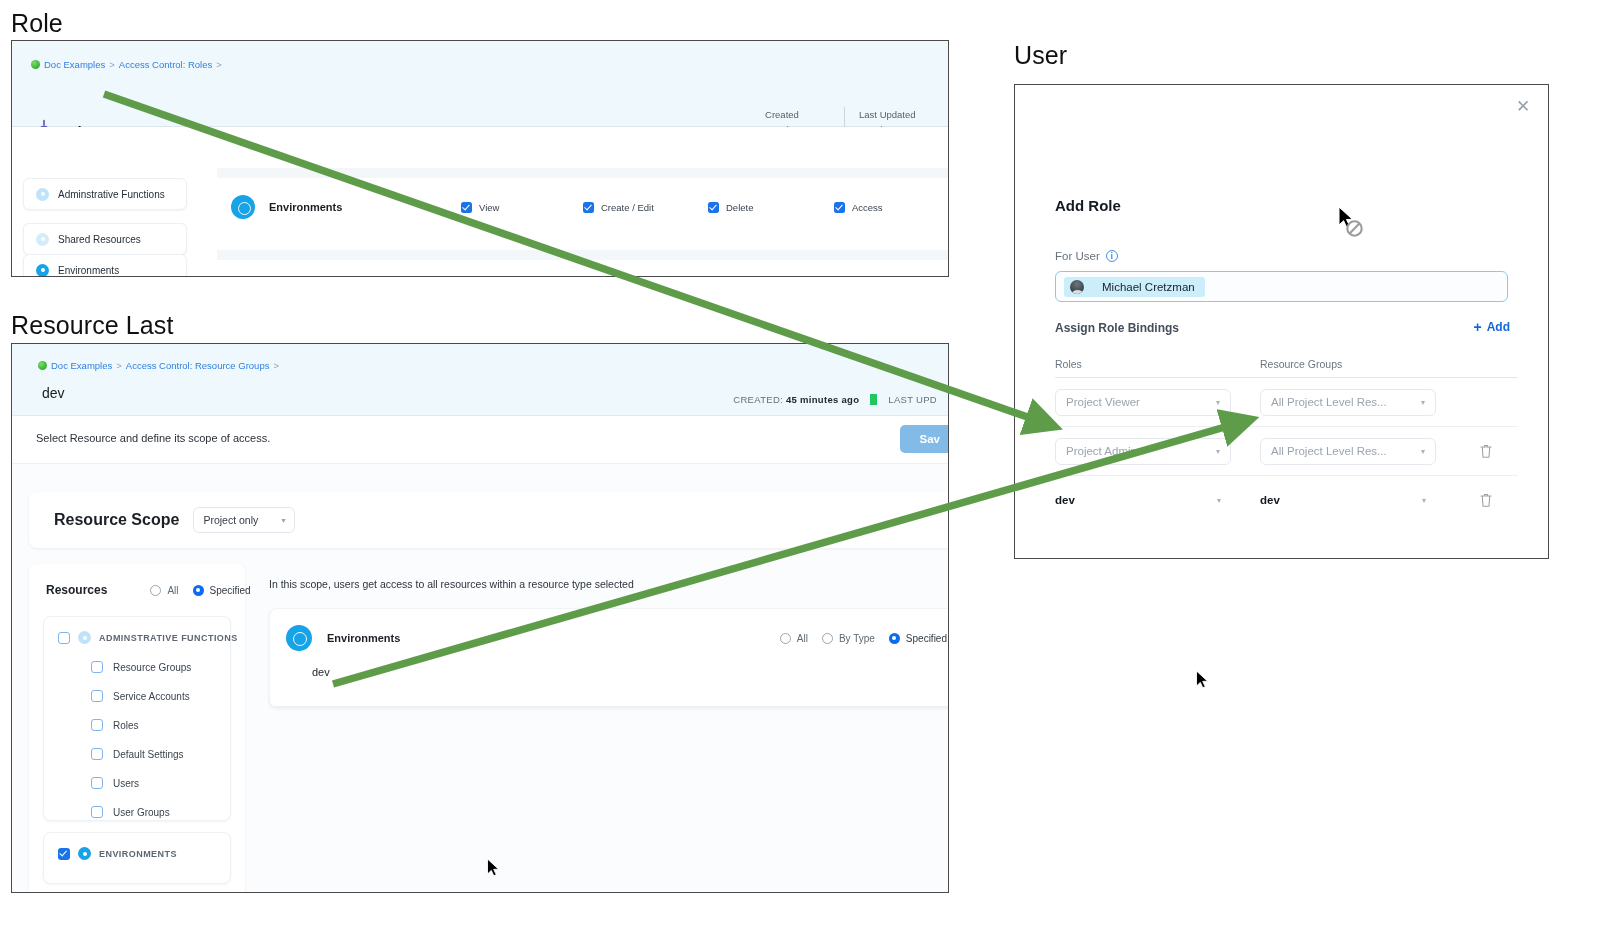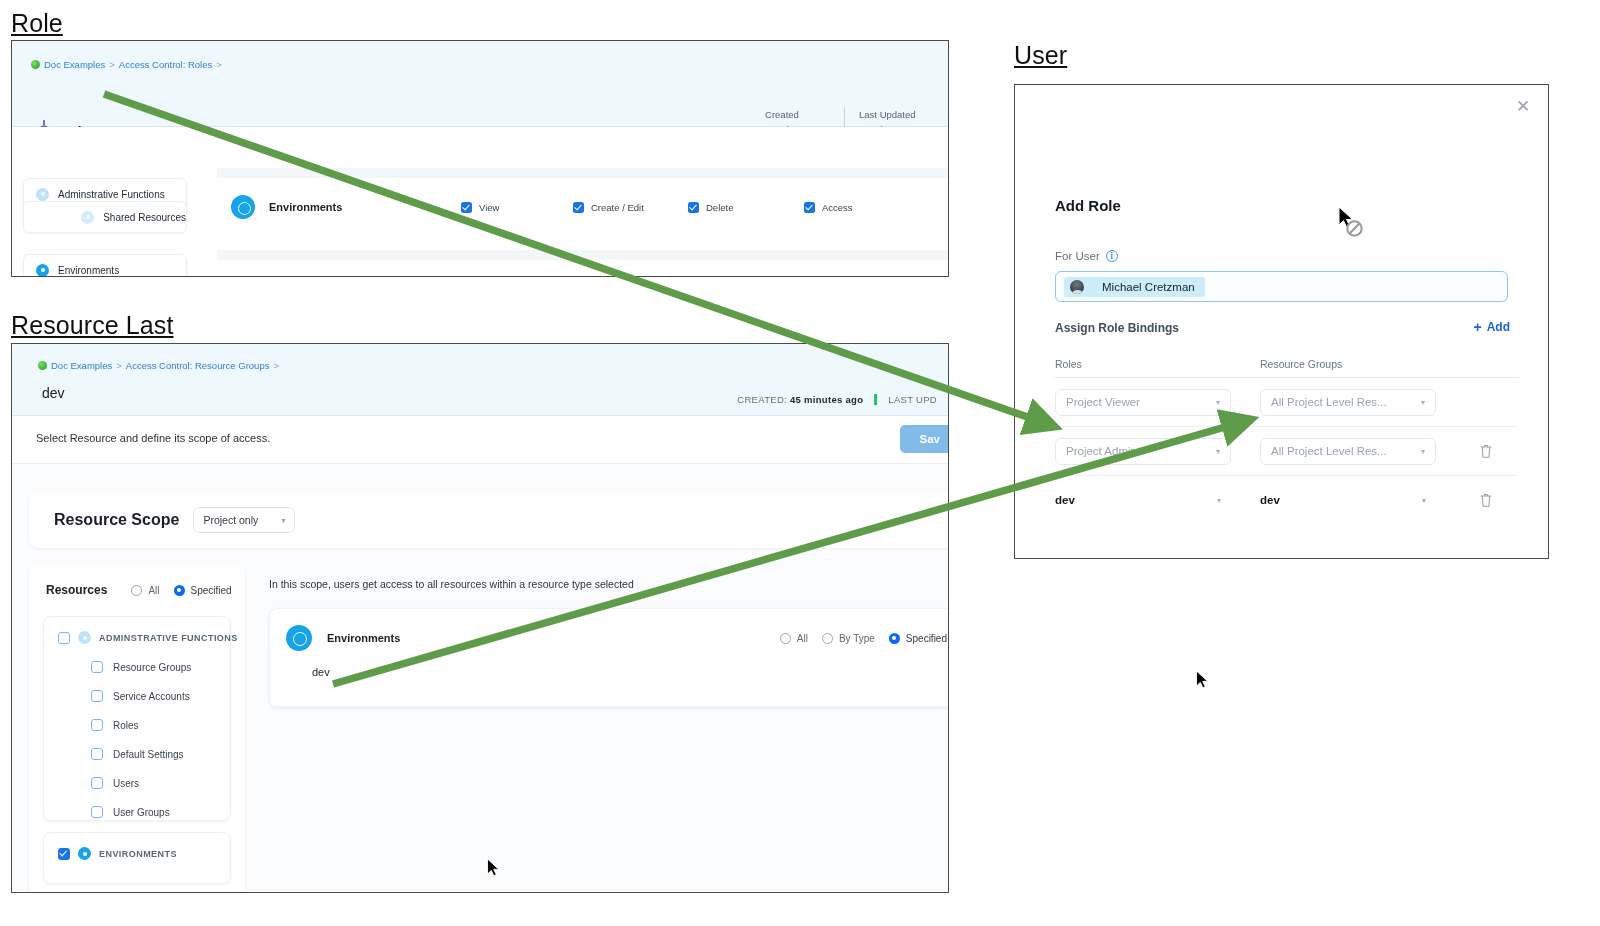--- a/index.html
+++ b/index.html
@@ -14,21 +14,20 @@
   .stage{position:absolute;left:0;top:0;width:1600px;height:926px;}
 
   
   .caption{
     position:absolute;
     font-size:25px;
     color:#101010;
     font-weight:400;
     letter-spacing:.1px;
     white-space:nowrap;
-    text-decoration:underline;
   }
   #cap-role{left:11px;top:9px;}
   #cap-rg{left:11px;top:311px;}
   #cap-user{left:1014px;top:41px;}
 
   
   .panel{
     position:absolute;
     background:#fff;
     border:1.5px solid #4a4a4a;
@@ -68,21 +67,21 @@
     border-right:1px solid #e8edf2;background:#fff;
   }
   .rl-card{
     position:absolute;left:11px;width:164px;height:32px;
     background:#fff;border:1px solid #eceff3;border-radius:6px;
     box-shadow:0 1px 2px rgba(16,24,40,.05);
     display:flex;align-items:center;gap:9px;padding-left:12px;
     box-sizing:border-box;
     font-size:10px;color:#1f2933;
   }
-  #rl-1{top:51px;} #rl-2{top:74px;justify-content:flex-end;} #rl-3{top:127px;}
+  #rl-1{top:51px;} #rl-2{top:96px;} #rl-3{top:127px;}
   .mini-ico{width:13px;height:13px;border-radius:50%;flex:none;position:relative;}
   .mini-ico::after{
     content:"";position:absolute;left:50%;top:50%;
     width:4px;height:4px;margin:-2px 0 0 -2px;border-radius:50%;
     background:#fff;
   }
   .ico-pale{background:#bfe3fa;}
   .ico-pale2{background:#d3ecfb;}
   .ico-strong{background:#17a3e8;}
 
@@ -99,21 +98,21 @@
   .perm-ico{width:24px;height:24px;border-radius:50%;flex:none;margin-right:14px;position:relative;}
   .perm-ico.env{background:#17a3e8;}
   .perm-ico.env::after{
     content:"";position:absolute;left:50%;top:50%;width:11px;height:11px;
     margin:-5.5px 0 0 -5.5px;border-radius:50%;
     border:1.4px solid rgba(255,255,255,.9);
   }
   .perm-name{font-size:11px;color:#1b1f24;font-weight:600;white-space:nowrap;}
   .perm-checks{position:absolute;left:230px;display:flex;align-items:center;}
   .chk-item{display:flex;align-items:center;gap:7px;font-size:9.5px;color:#3a4450;}
-  .chk-item + .chk-item{margin-left:2px;}
+  .chk-item + .chk-item{margin-left:12px;}
   .cbox{
     width:11px;height:11px;border-radius:2.5px;background:#1a73e8;flex:none;
     position:relative;
   }
   .cbox::after{
     content:"";position:absolute;left:3px;top:1.2px;
     width:3px;height:6px;border:solid #fff;border-width:0 1.6px 1.6px 0;
     transform:rotate(42deg);
   }
 
@@ -131,21 +130,21 @@
   .rg-head{
     position:absolute;left:0;top:0;right:0;height:72px;
     background:#eff8fc;border-bottom:1px solid #dfeaef;box-sizing:border-box;
   }
   .rg-title{position:absolute;left:30px;top:41px;font-size:14px;color:#1b1b1b;font-weight:400;}
   .rg-meta{
     position:absolute;right:0px;top:50px;display:flex;align-items:center;
     font-size:9.5px;color:#66707b;white-space:nowrap;letter-spacing:.3px;
   }
   .rg-meta .seg{padding:0 11px;}
-  .rg-meta .seg + .seg{border-left:3px solid #22c55e;}
+  .rg-meta .seg + .seg{border-left:7px solid #22c55e;}
   .rg-meta b{color:#23282e;font-weight:700;}
 
   .rg-sub{
     position:absolute;left:0;top:72px;right:0;height:48px;background:#fff;
     border-bottom:1px solid #edf1f5;box-sizing:border-box;
   }
   .rg-sub-text{position:absolute;left:24px;top:16px;font-size:11px;color:#2b3138;}
   .save-btn{
     position:absolute;right:-12px;top:9px;
     background:#83bbe8;color:#fff;border:none;border-radius:5px;
@@ -169,21 +168,21 @@
 
   .panels-row{position:absolute;left:17px;top:100px;right:-10px;bottom:0;}
   .res-card{
     position:absolute;left:0;top:0;width:216px;bottom:-20px;
     background:#fff;border-radius:8px;box-shadow:0 1px 3px rgba(16,24,40,.07);
   }
   .res-head{
     position:absolute;left:0;top:0;right:0;height:52px;
     display:flex;align-items:center;padding-left:17px;box-sizing:border-box;gap:0;
   }
-  .res-head .ttl{font-size:12px;font-weight:700;color:#1b2027;margin-right:24px;}
+  .res-head .ttl{font-size:12px;font-weight:700;color:#1b2027;margin-right:43px;}
   .radio{display:inline-flex;align-items:center;gap:6px;font-size:10px;color:#5d6873;margin-right:14px;}
   .rcircle{width:11px;height:11px;border-radius:50%;border:1.3px solid #9aa5b1;flex:none;box-sizing:border-box;}
   .rcircle.on{border:none;background:#0b6bf2;position:relative;}
   .rcircle.on::after{content:"";position:absolute;left:50%;top:50%;width:4px;height:4px;margin:-2px 0 0 -2px;border-radius:50%;background:#fff;}
   .radio.sel{color:#323a44;}
 
   .grp-box{
     position:absolute;left:14px;right:14px;
     background:#fff;border:1px solid #eef1f5;border-radius:8px;
     box-shadow:0 1px 3px rgba(16,24,40,.05);

